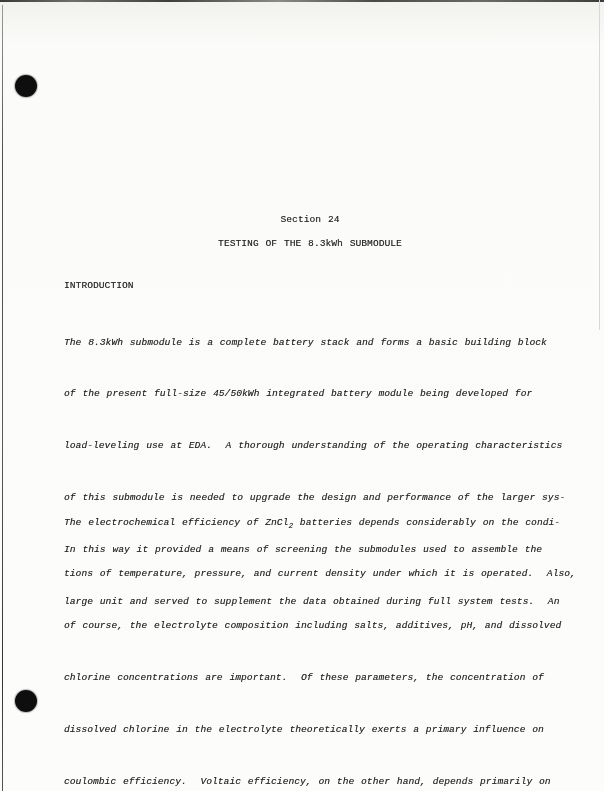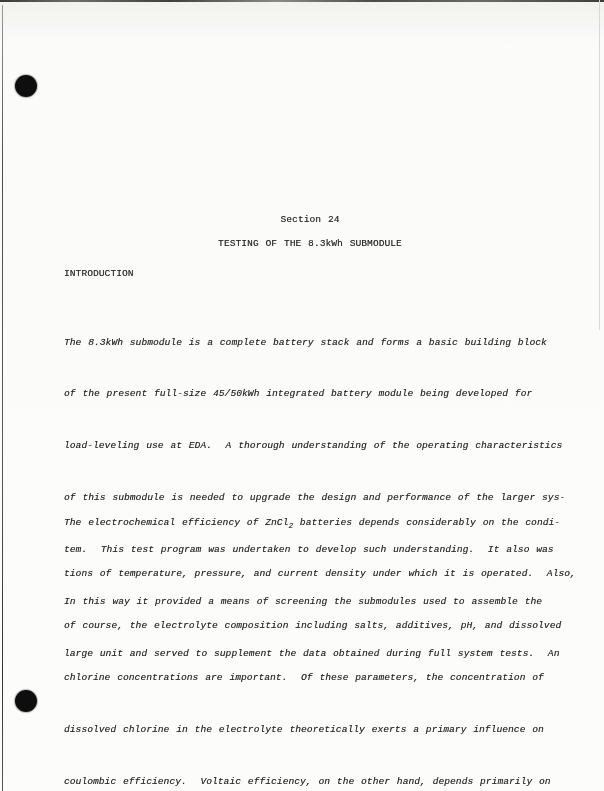--- a/index.html
+++ b/index.html
@@ -39,21 +39,21 @@
     letter-spacing: 0.1px;
     word-spacing: 1px;
     white-space: pre;
     text-shadow: 0.2px 0 0 rgba(40,40,40,0.55);
   }
   .centered { left: 8px; width: 604px; text-align: center; }
   .leftcol { left: 64px; }
 
   #section-label { top: 211px; }
   #doc-title { top: 235px; }
-  #intro-heading { top: 265px; }
+  #intro-heading { top: 277px; }
   #paragraph-1 { top: 299px; }
   #paragraph-2 { top: 479px; }
   #page-number { top: 733px; }
 
   .line { height: 17.3px; font-style: italic; }
   .sub { font-size: 7.5px; vertical-align: -2.5px; }
 </style>
 </head>
 <body>
 
@@ -68,21 +68,20 @@
 
   <div id="doc-title" class="txt centered">TESTING OF THE 8.3kWh SUBMODULE</div>
 
   <div id="intro-heading" class="txt leftcol">INTRODUCTION</div>
 
   <div id="paragraph-1" class="txt leftcol">
     <div class="line">The 8.3kWh submodule is a complete battery stack and forms a basic building block</div>
     <div class="line">of the present full-size 45/50kWh integrated battery module being developed for</div>
     <div class="line">load-leveling use at EDA.  A thorough understanding of the operating characteristics</div>
     <div class="line">of this submodule is needed to upgrade the design and performance of the larger sys-</div>
-    <div class="line">tem.  This test program was undertaken to develop such understanding.  It also was</div>
     <div class="line">In this way it provided a means of screening the submodules used to assemble the</div>
     <div class="line">large unit and served to supplement the data obtained during full system tests.  An</div>
     
   </div>
 
   <div id="paragraph-2" class="txt leftcol">
     <div class="line"><span>The electrochemical efficiency of ZnCl</span><span class="sub">2</span><span> batteries depends considerably on the condi-</span></div>
     <div class="line">tions of temperature, pressure, and current density under which it is operated.  Also,</div>
     <div class="line">of course, the electrolyte composition including salts, additives, pH, and dissolved</div>
     <div class="line">chlorine concentrations are important.  Of these parameters, the concentration of</div>

